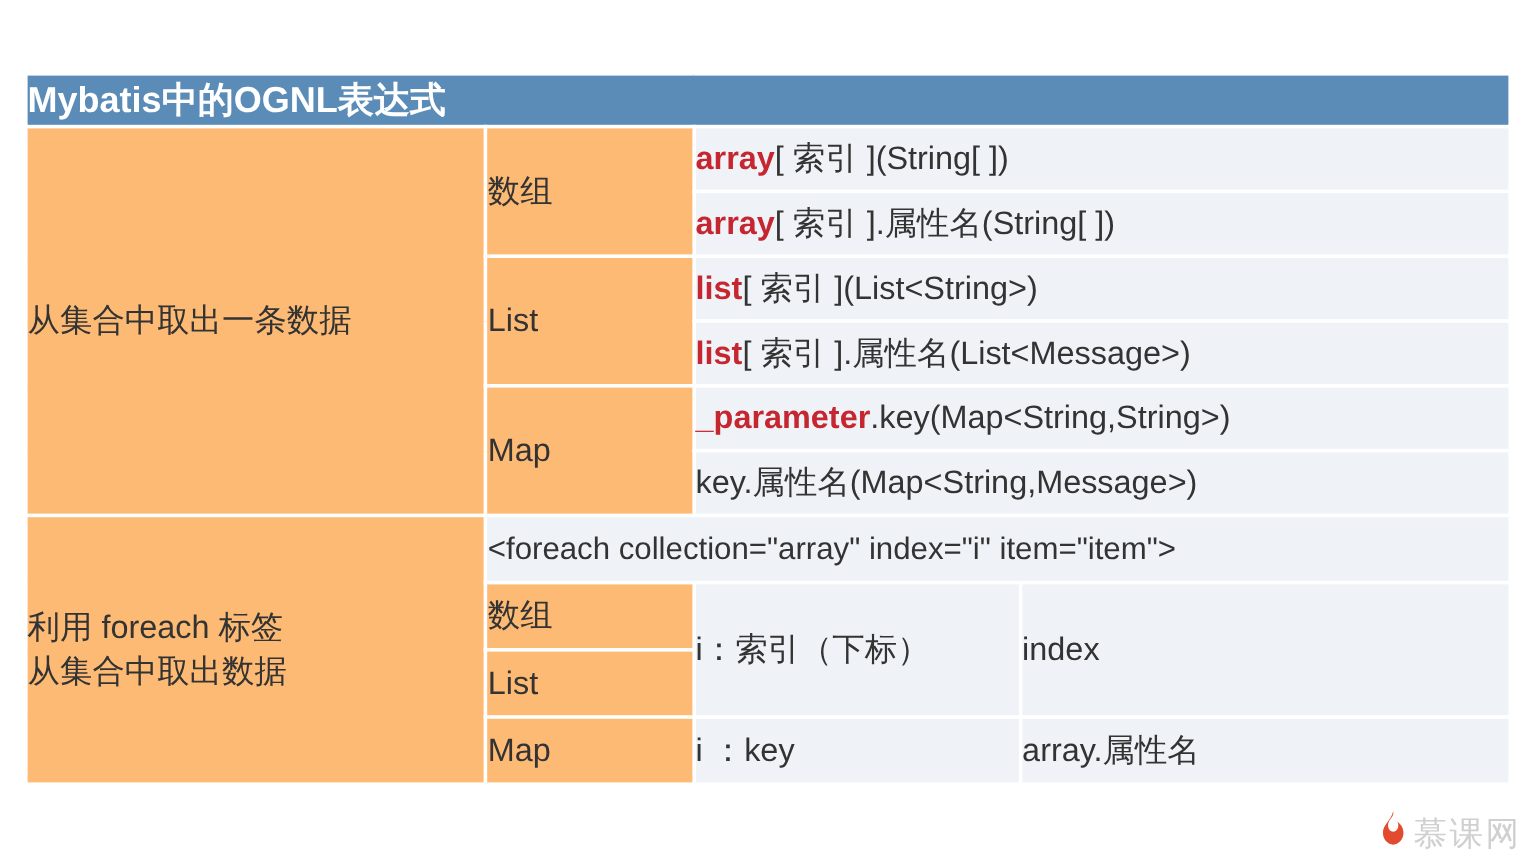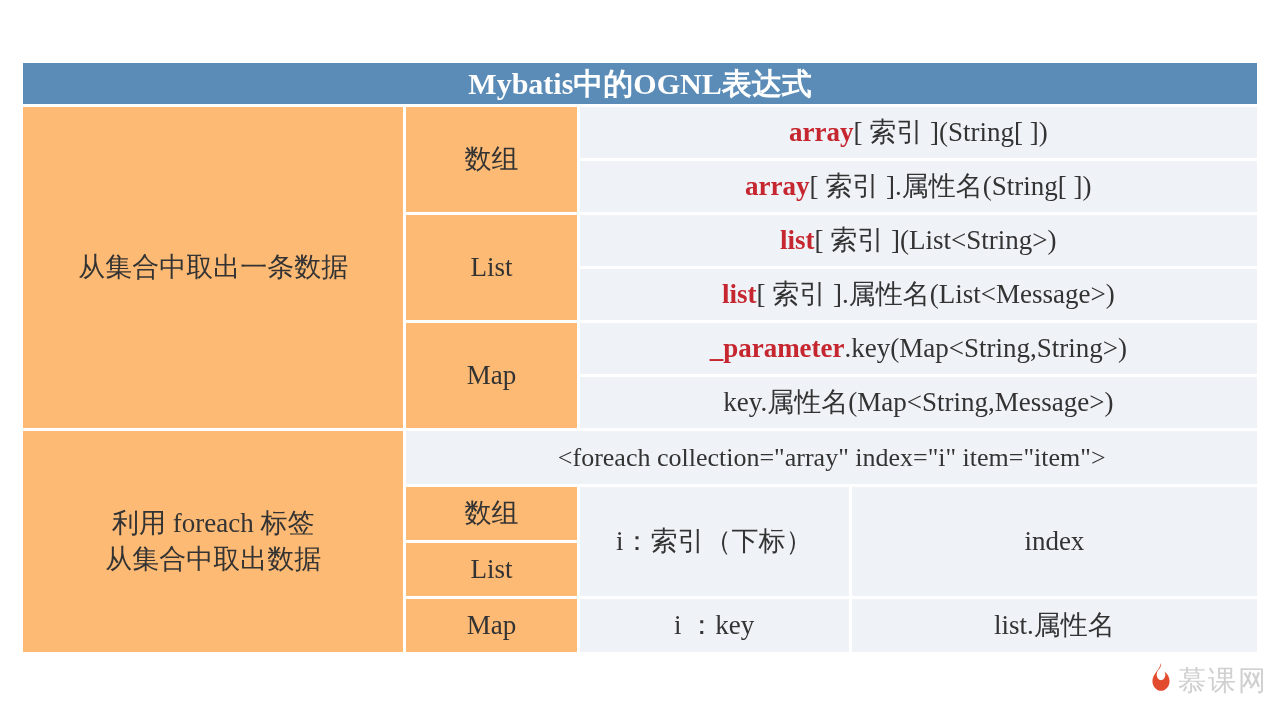--- a/index.html
+++ b/index.html
@@ -14,43 +14,42 @@
   }
   table {
     border-collapse: collapse;
     width: 100%;
     table-layout: fixed;
   }
   td, th {
     border: 3px solid #fff;
     padding: 0;
     vertical-align: middle;
-    text-align: center;
+    text-align: left;
     font-size: 27px;
     line-height: 1.3;
     color: #333;
-    font-family: Liberation Serif, serif;
   }
   .hdr {
     background: #5B8CB7;
     color: #fff;
     font-weight: bold;
     font-size: 30px;
     height: 44px;
   }
   .lbl { background: #fdba74; }
   .val { background: #EFF3F7; }
   .kw  { color: #C6262F; font-weight: bold; margin-top: 20px; }
   .h54 { height: 54px; }
   .h56 { height: 56px; }
   .code { font-size: 26px; }
   .brand {
     position: absolute;
     right: 12px;
-    bottom: 20px;
+    bottom: 6px;
     font-size: 28px;
     color: #d0d0d0;
     font-weight: normal;
     letter-spacing: 2px;
     display: flex;
     align-items: center;
     gap: 4px;
   }
   .flame { color: #E34B2F; font-size: 30px; }
 </style>
@@ -116,21 +115,21 @@
     <td class="lbl">数组</td>
     <td class="val" rowspan="2">i：索引（下标）</td>
     <td class="val" rowspan="2">index</td>
   </tr>
   <tr class="h56">
     <td class="lbl">List</td>
   </tr>
   <tr class="h56">
     <td class="lbl">Map</td>
     <td class="val">i ：key</td>
-    <td class="val">list.属性名</td>
+    <td class="val">array.属性名</td>
   </tr>
 </tbody>
   </table>
 
 <div class="brand">
   <span class="flame">
     <svg width="26" height="30" viewBox="0 0 24 28">
         <path fill="#E34B2F" d="M12 0c1 5-4 6-4 11 0 3 2 5 4 5s4-2 4-5c0-2-1-3-1-3 3 2 5 5 5 9 0 5-4 9-8 9s-8-4-8-9c0-7 6-9 8-17z"></path>
       </svg>
   </span>

